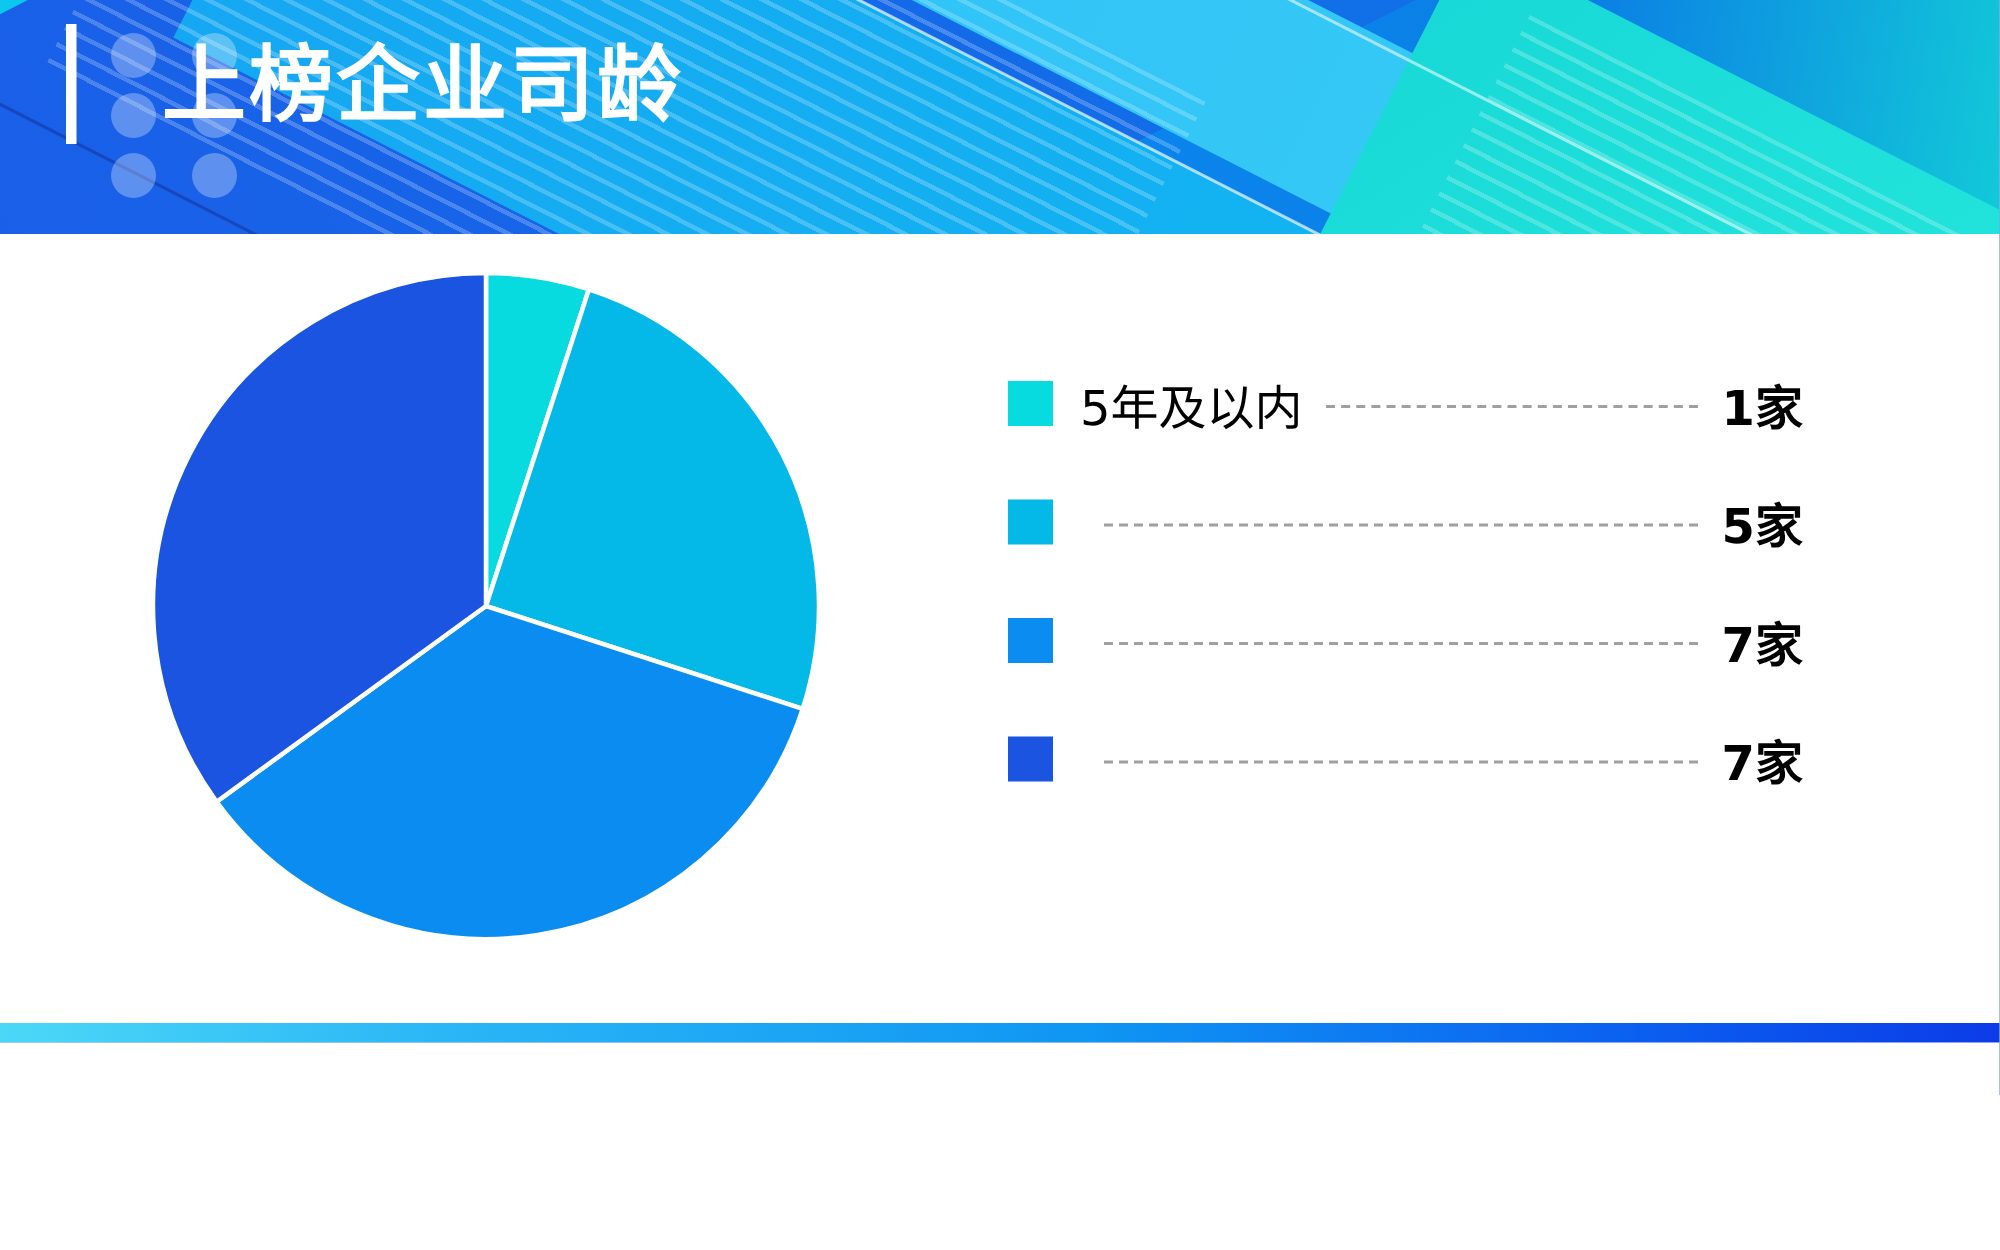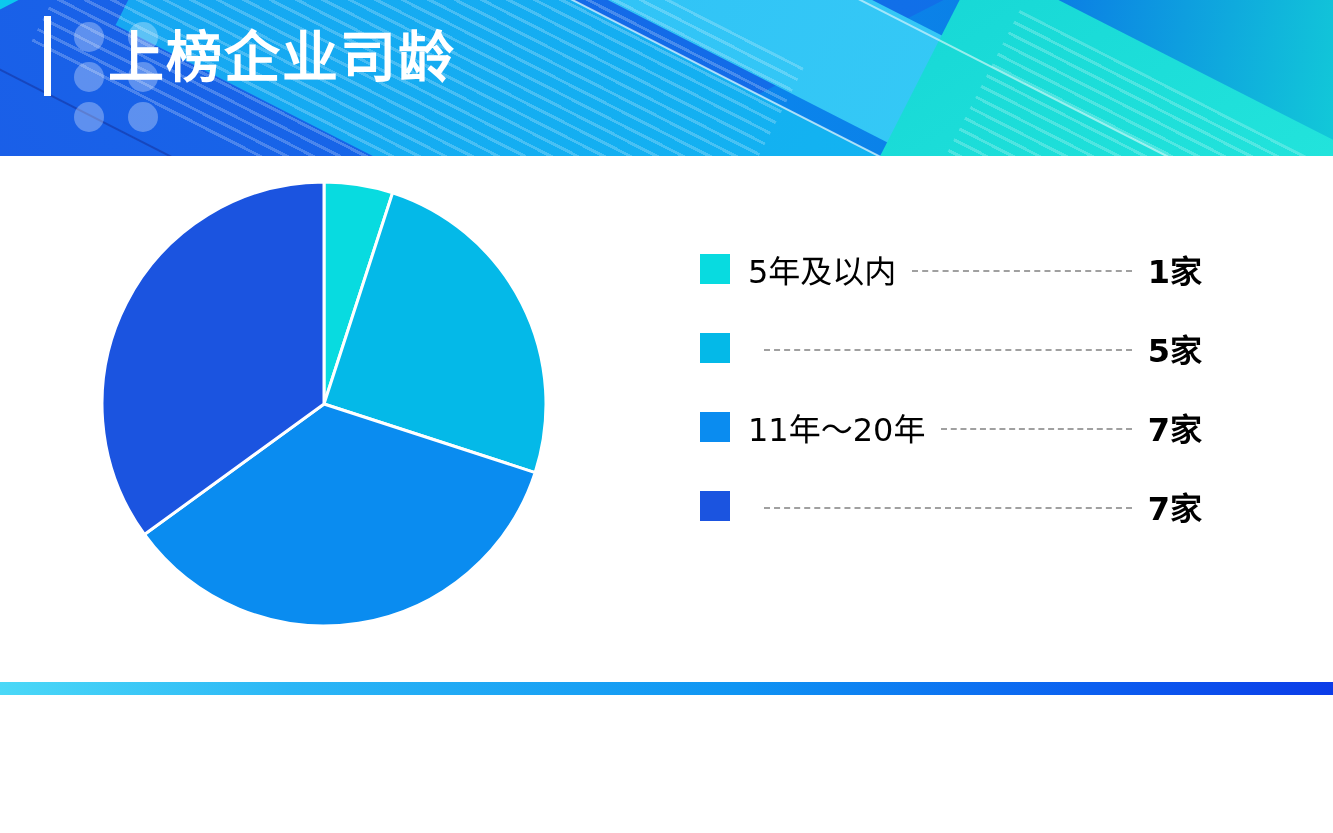--- a/index.html
+++ b/index.html
@@ -46,21 +46,21 @@
       letter-spacing:2px;line-height:1.15;white-space:nowrap;
       font-family:"DejaVu Sans","Liberation Sans",sans-serif;}
 
   
   .chart-area{position:absolute;left:0;top:156px;width:1333px;height:526px;background:#fff;}
   .pie-wrap{position:absolute;left:90px;top:14px;width:468px;height:468px;}
   .pie-svg{display:block;width:468px;height:468px;}
 
   
   .legend{position:absolute;left:672px;top:86px;width:530px;}
-  .legend-row{display:flex;align-items:center;height:54px;margin-bottom:25px;margin-left:28px;}
+  .legend-row{display:flex;align-items:center;height:54px;margin-bottom:25px;}
   .legend-row:last-child{margin-bottom:0;}
   .swatch{width:30px;height:30px;flex:0 0 30px;margin-right:18px;}
   .legend-label{font-size:32px;color:#000;white-space:nowrap;font-weight:500;
       font-family:"DejaVu Sans","Liberation Sans",sans-serif;}
   .leader{flex:1 1 auto;height:0;border-top:2px dashed #a0a0a0;margin:0 16px;min-width:30px;position:relative;top:2px;}
   .legend-value{font-size:32px;font-weight:bold;color:#000;white-space:nowrap;text-align:left;
       font-family:"DejaVu Sans","Liberation Sans",sans-serif;}
 
   
   .footer-bar{position:absolute;left:0;top:682px;width:1333px;height:13px;
@@ -119,21 +119,20 @@
       </div>
 
       <div class="legend-row">
         <span class="swatch" style="background: rgb(4, 185, 232);"></span>
         <span class="leader"></span>
         <span class="legend-value">5家</span>
       </div>
 
       <div class="legend-row">
         <span class="swatch" style="background: rgb(10, 140, 240);"></span>
-        <span class="legend-label">11年～20年</span>
         <span class="leader"></span>
         <span class="legend-value">7家</span>
       </div>
 
       <div class="legend-row">
         <span class="swatch" style="background: rgb(27, 84, 224);"></span>
         <span class="leader"></span>
         <span class="legend-value">7家</span>
       </div>
 

